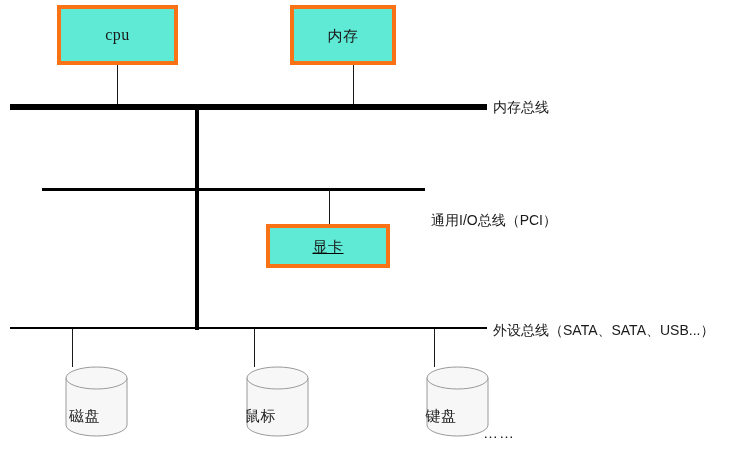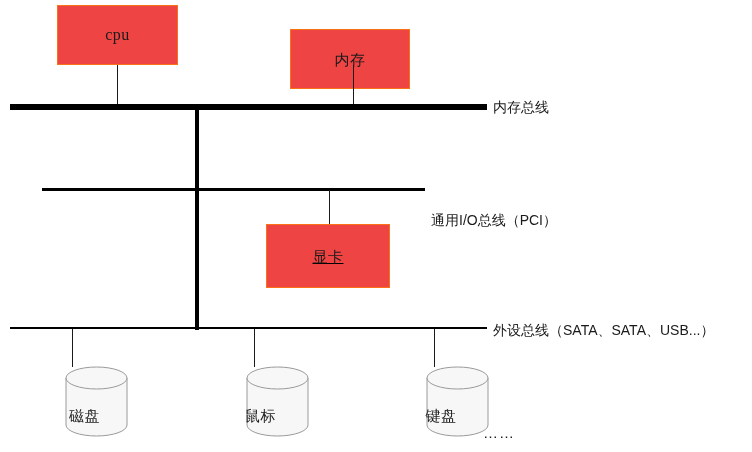--- a/index.html
+++ b/index.html
@@ -15,22 +15,22 @@
     width: 752px;
     height: 452px;
     background: #ffffff;
     overflow: hidden;
   }
 
   
   .box {
     position: absolute;
     box-sizing: border-box;
-    background: #ef4444;
-    border: 1px solid #f97316;
+    background: #5eead4;
+    border: 4px solid #f97316;
     display: flex;
     align-items: center;
     justify-content: center;
     text-align: center;
   }
   .box .box-label {
     font-size: 15px;
     color: #1a1a1a;
     line-height: 1;
     letter-spacing: 0.5px;
@@ -94,38 +94,38 @@
 </style>
 </head>
 <body>
 
 <div id="canvas">
 
   <div class="box" style="left:57px; top:5px; width:121px; height:60px;">
     <span class="box-label latin">cpu</span>
   </div>
 
-  <div class="box" style="left:290px; top:5px; width:120px; height:60px;margin-top:24px;">
+  <div class="box" style="left:290px; top:5px; width:106px; height:60px;">
     <span class="box-label">内存</span>
   </div>
 
   <div class="conn" style="left:117px; top:65px; width:1px; height:43px;"></div>
   <div class="conn" style="left:353px; top:65px; width:1px; height:43px;"></div>
 
   <div class="bus" style="left:10px; top:104px; width:477px; height:6px;"></div>
   <div class="bus-label" style="left:493px; top:100px;text-align:center;">内存总线</div>
 
   <div class="trunk" style="left:195px; top:107px; width:4px; height:223px;"></div>
 
   <div class="bus" style="left:42px; top:188px; width:383px; height:3px;"></div>
   <div class="bus-label" style="left:431px; top:184px;margin-top:29px;">通用I/O总线（PCI）</div>
 
   <div class="conn" style="left:329px; top:190px; width:1px; height:34px;"></div>
 
-  <div class="box" style="left:266px; top:224px; width:124px; height:64px;text-decoration:underline;">
+  <div class="box" style="left:266px; top:224px; width:124px; height:44px;text-decoration:underline;">
     <span class="box-label">显卡</span>
   </div>
 
   <div class="bus" style="left:10px; top:327px; width:477px; height:2px;"></div>
   <div class="bus-label" style="left:493px; top:323px;">外设总线（SATA、SATA、USB...）</div>
 
   <div class="conn" style="left:72px; top:329px; width:1px; height:38px;"></div>
   <div class="conn" style="left:254px; top:329px; width:1px; height:38px;"></div>
   <div class="conn" style="left:434px; top:329px; width:1px; height:38px;"></div>
 

